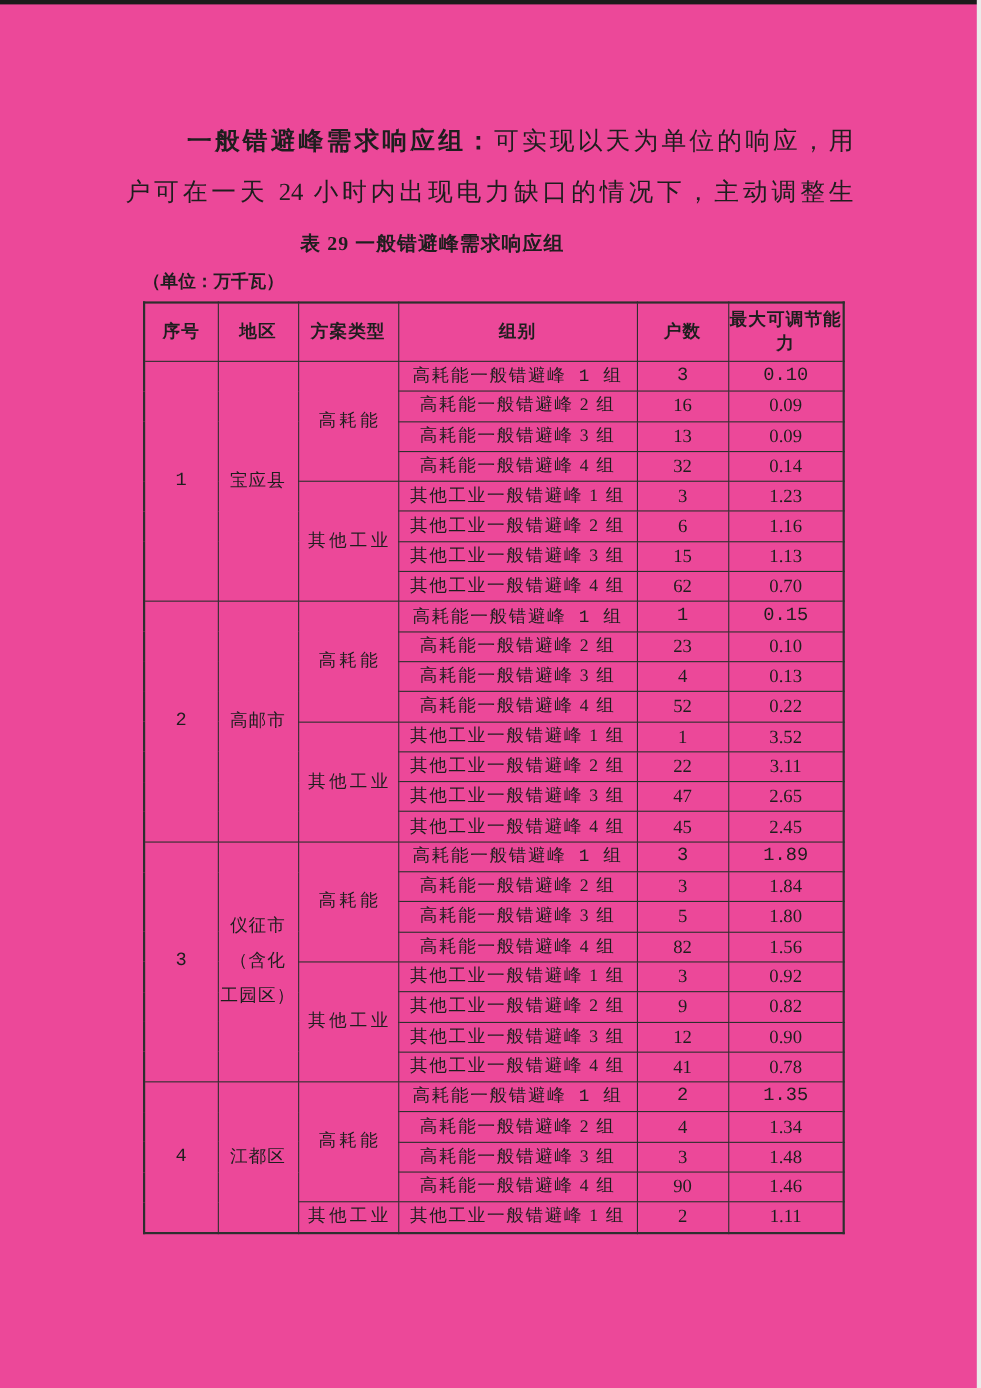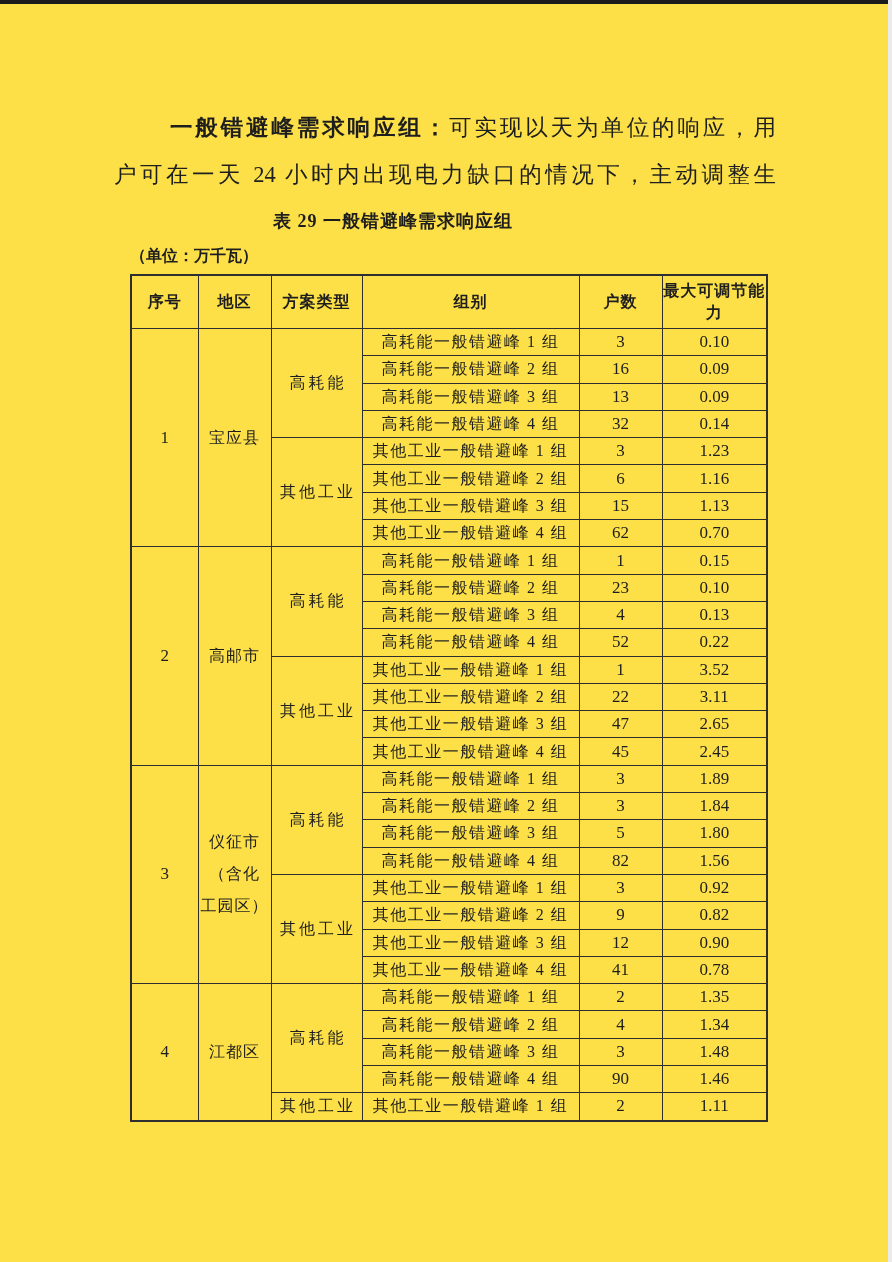--- a/index.html
+++ b/index.html
@@ -1,20 +1,20 @@
 <!DOCTYPE html>
 <html><head>
 <meta charset="utf-8">
 <style>
   html, body { margin: 0; padding: 0; background: #ffffff; }
   .page {
     position: relative;
     width: 892px;
     height: 1262px;
-    background: #fde047;
+    background: #ec4899;
     overflow: hidden;
     font-family: "Liberation Serif", "DejaVu Serif", serif;
     color: #1e1e1e;
   }
   .scan-top-strip {
     position: absolute; top: 0; left: 0;
     width: 100%; height: 4px;
     background: #1b1b1b;
   }
   .scan-right-strip {
@@ -66,21 +66,21 @@
     overflow: hidden;
   }
   table.data-table { border: 2px solid #2e2e2e; }
   thead th {
     height: 52px;
     font-weight: bold;
     letter-spacing: 1px;
     line-height: 22px;
   }
   tbody td { height: 26.3px; line-height: 26px; }
-  tr.section-start td { border-top: 1.8px solid #2e2e2e; }
+  tr.section-start td { border-top: 1.8px solid #2e2e2e; font-family: Liberation Mono, monospace; }
   td.region-cell { white-space: pre-line; line-height: 32px; letter-spacing: 1px; margin-left: 29px; }
   td.type-cell { letter-spacing: 3px; text-indent: 3px; }
   td.group-cell { letter-spacing: 1.5px; }
   td.households-cell, td.capacity-cell, td.seq-cell { font-size: 17px; }
   
   .page-number {
     margin-top: 29px;
     width: 892px;
     text-align: center;
     font-size: 17px;

